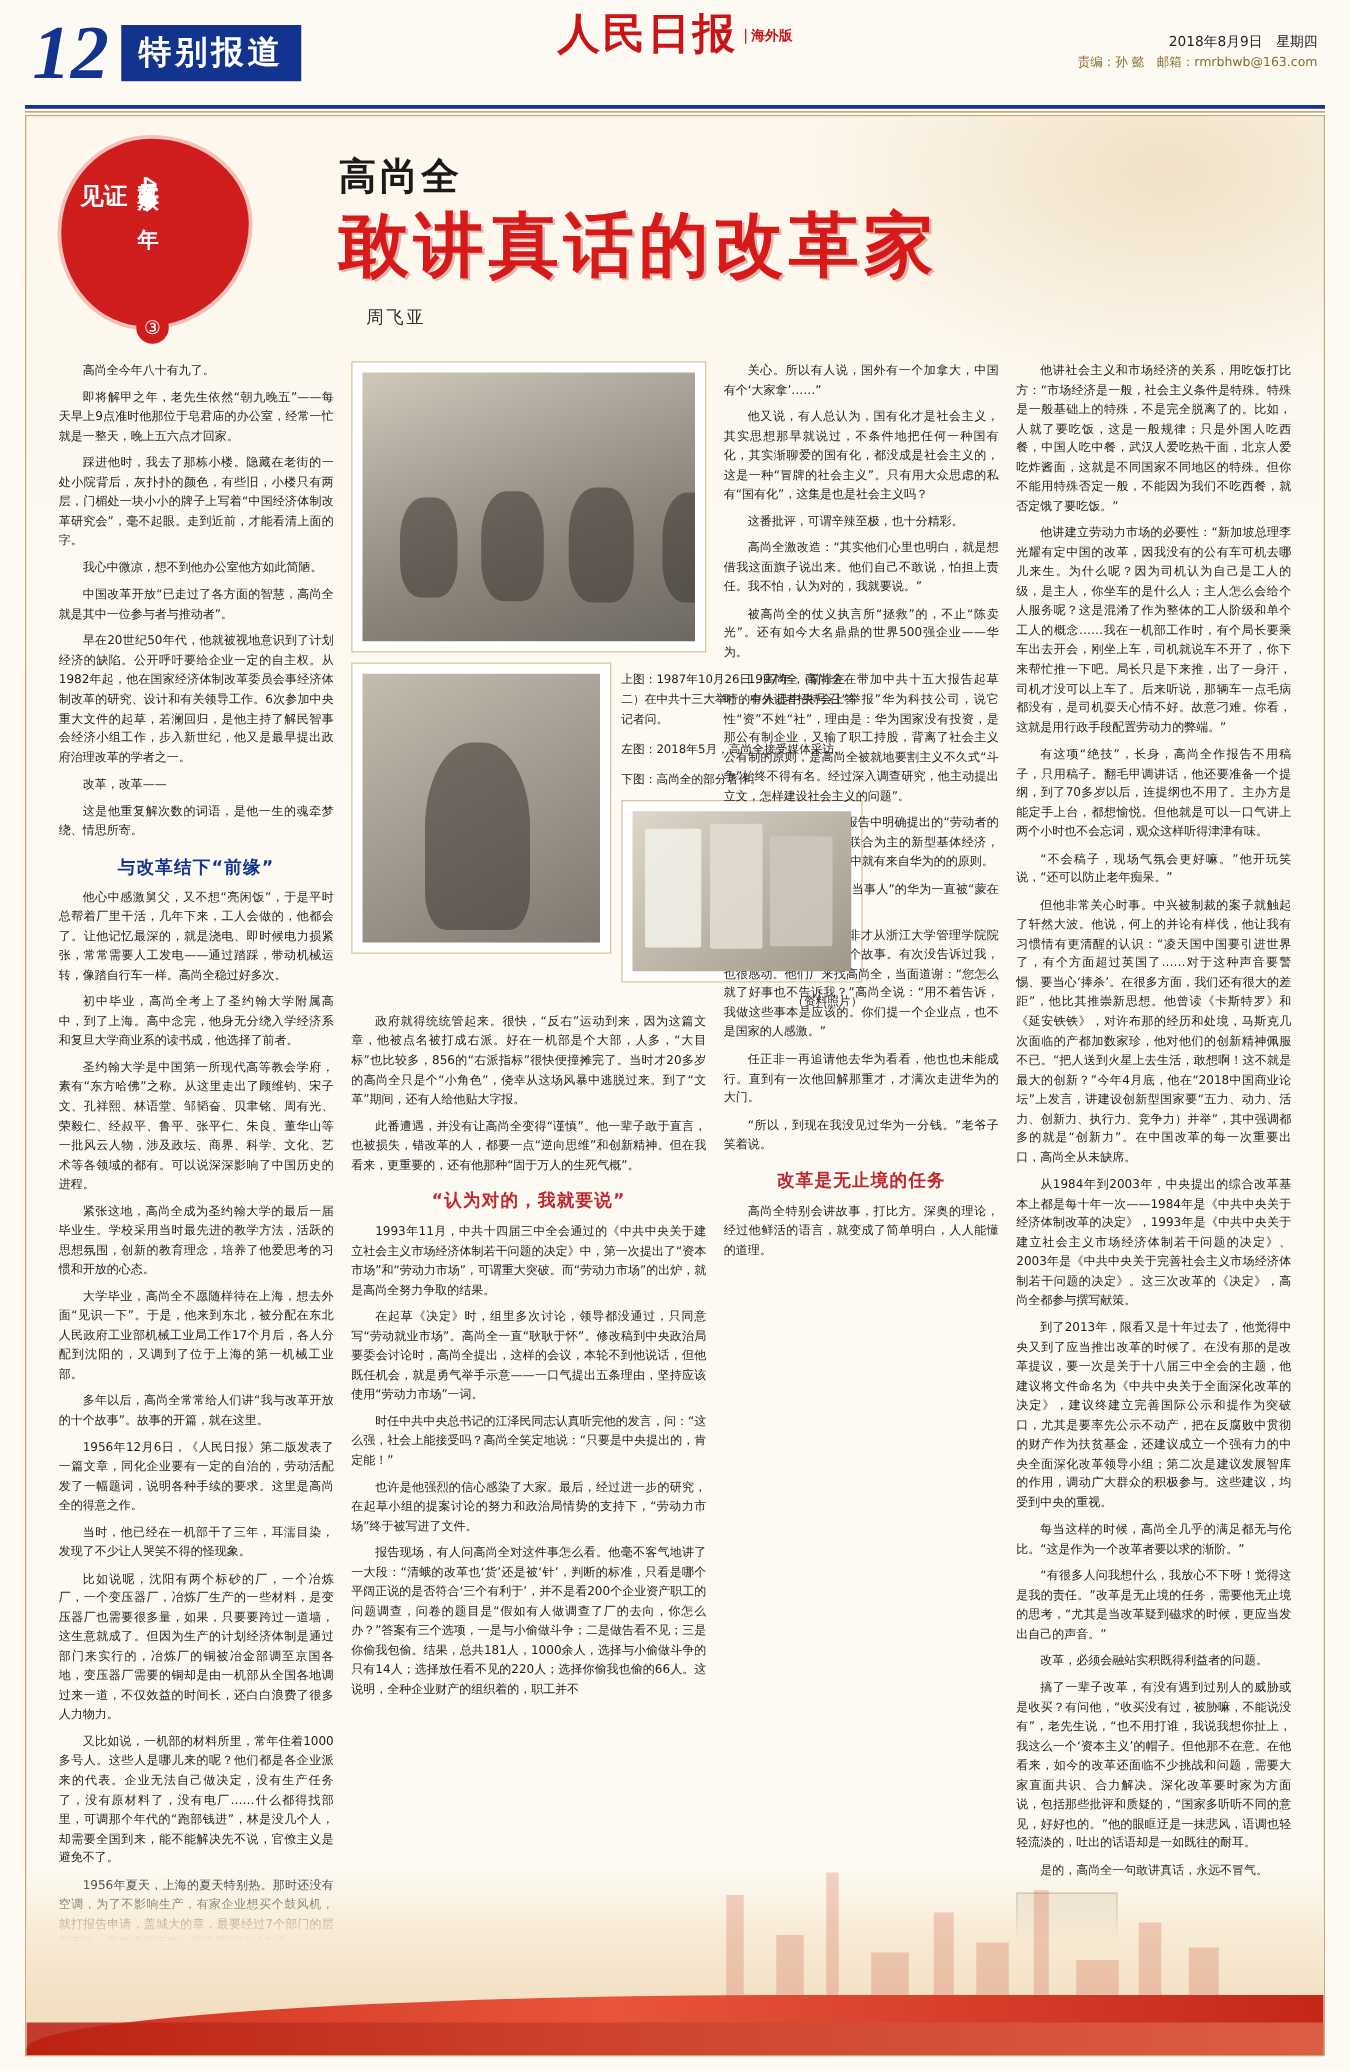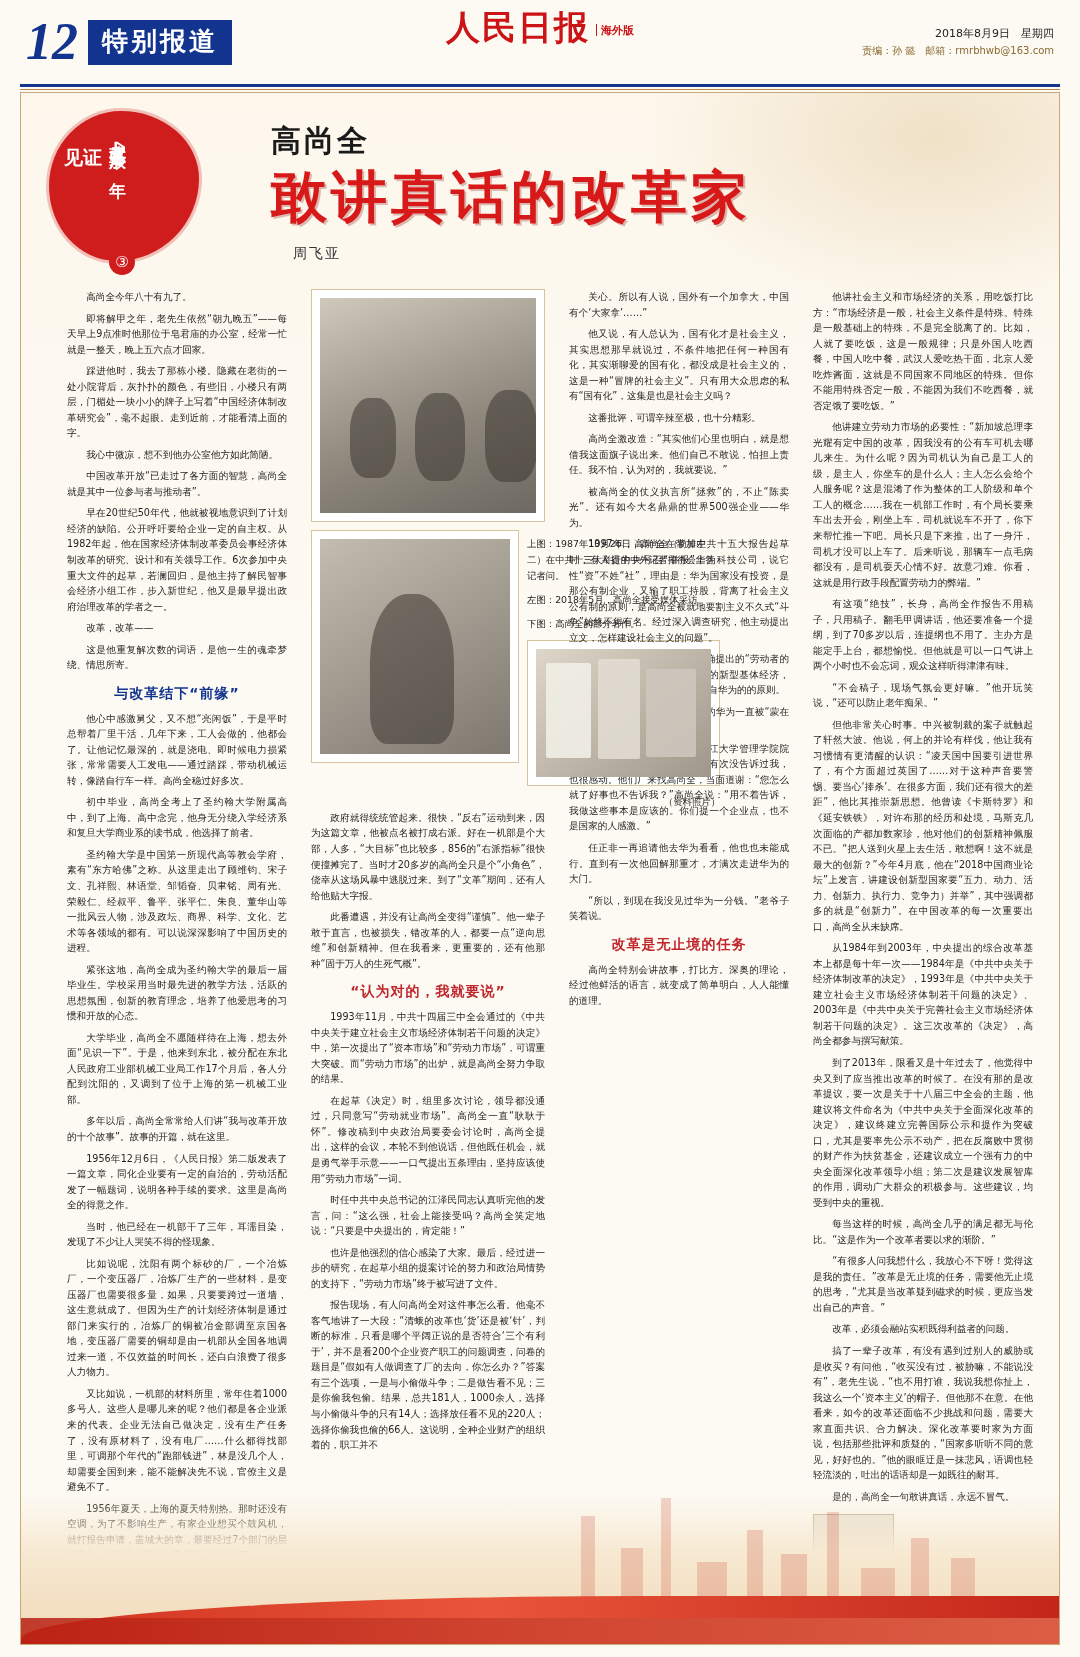--- a/index.html
+++ b/index.html
@@ -14,21 +14,21 @@
   
   .masthead{
     position:relative;height:84px;
     display:flex;align-items:center;
     padding:0 26px;
     box-sizing:border-box;
     background:#fdfaf4;
   }
   .page-num{
     font-family:"Liberation Serif", serif;
-    font-size:52px;font-weight:bold;font-style:italic;
+    font-size:61px;font-weight:bold;font-style:italic;
     color:#12348f;margin-right:10px;line-height:1;
   }
   .section-badge{
     background:#12348f;color:#fff;
     font-family:"DejaVu Sans", sans-serif;
     font-weight:bold;font-size:26px;letter-spacing:3px;
     padding:4px 14px 6px 14px;
   }
   .mast-center{
     position:absolute;left:0;right:0;top:10px;
@@ -132,21 +132,21 @@
   }
   .byline{
     margin-top:18px;margin-left:22px;
     font-family:"DejaVu Sans", sans-serif;
     font-size:14px;color:#333;letter-spacing:2px;
   }
 
   
   .cols{
     position:absolute;left:26px;right:26px;top:196px;bottom:150px;
-    display:flex;gap:24px;margin-left:20px;
+    display:flex;gap:14px;
   }
   .col{width:220px;}
   .col.wide{flex:1;}
   p{
     margin:0 0 6px 0;
     font-size:9.6px;
     line-height:1.62;
     text-align:justify;
     text-indent:2em;
     color:#1d1d1d;

